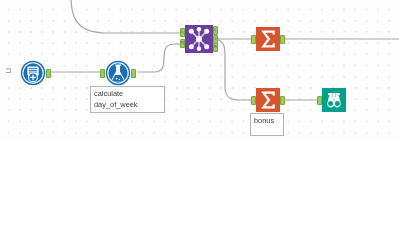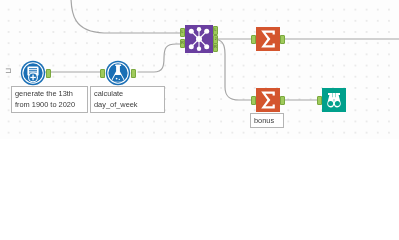--- a/index.html
+++ b/index.html
@@ -118,22 +118,20 @@
       <rect x="9" y="9.9" width="8" height="0.9" fill="#1a6fb5"></rect>
       <rect x="9" y="11.6" width="8" height="0.9" fill="#1a6fb5"></rect>
       <rect x="9" y="13.3" width="5.5" height="0.9" fill="#1a6fb5"></rect>
       <circle cx="13" cy="17.4" r="4.4" fill="#1a6fb5" stroke="#ffffff" stroke-width="1.1"></circle>
       <rect x="12.4" y="14.6" width="1.3" height="5.6" fill="#ffffff"></rect>
       <rect x="10.3" y="16.8" width="5.5" height="1.3" fill="#ffffff"></rect>
     </svg>
     <div class="anchor out" style="left:26px; top:8.5px;"></div>
   </div>
 
-  <div class="annot" style="left:11px; top:86px; width:77px; height:27px;">generate the 13th
-from 1900 to 2020</div>
 
   <div class="node" style="left:105px; top:60px;">
     <svg class="glyph" viewBox="0 0 26 26" xmlns="http://www.w3.org/2000/svg">
       <circle cx="13" cy="13" r="12.2" fill="#1a6fb5"></circle>
       <circle cx="13" cy="13" r="10.2" fill="none" stroke="#ffffff" stroke-width="1.1"></circle>
       <path d="M 11.1 5.6 L 14.9 5.6 L 14.9 11.2 L 19.1 19.0 C 19.7 20.2 18.9 21.3 17.6 21.3
                L 8.4 21.3 C 7.1 21.3 6.3 20.2 6.9 19.0 L 11.1 11.2 Z" fill="#ffffff"></path>
       <path d="M 10.1 15.0 L 15.9 15.0 L 18.6 19.9 C 19.0 20.6 18.5 21.1 17.7 21.1
                L 8.3 21.1 C 7.5 21.1 7.0 20.6 7.4 19.9 Z" fill="#1a6fb5"></path>
       <rect x="10.2" y="4.4" width="6.0" height="1.6" rx="0.6" fill="#ffffff"></rect>
@@ -197,21 +195,21 @@
     <svg class="glyph" viewBox="0 0 24 24" xmlns="http://www.w3.org/2000/svg" style="width:24px;height:24px;">
       <rect x="0" y="0" width="24" height="24" fill="#d4552e"></rect>
       <path d="M 5.2 3.6 L 18.8 3.6 L 18.8 7.6 L 16.6 7.6 L 16.6 5.8 L 9.4 5.8
                L 14.4 11.9 L 9.4 18.2 L 16.6 18.2 L 16.6 16.4 L 18.8 16.4 L 18.8 20.4
                L 5.2 20.4 L 11.4 11.9 Z" fill="#ffffff"></path>
     </svg>
     <div class="anchor in" style="left:-5px; top:7.5px;"></div>
     <div class="anchor out" style="left:24px; top:7.5px;"></div>
   </div>
 
-  <div class="annot" style="left:250px; top:113px; width:34px; height:15px; line-height:10px;">bonus</div>
+  <div class="annot" style="left:250px; top:113px; width:34px; height:23px; line-height:10px;">bonus</div>
 
   <div class="node" style="left:322px; top:88px; width:24px; height:24px;">
     <svg class="glyph" viewBox="0 0 24 24" xmlns="http://www.w3.org/2000/svg" style="width:24px;height:24px;">
       <rect x="0" y="0" width="24" height="24" fill="#00a08c"></rect>
       <g fill="#ffffff">
         <path d="M 6.0 5.0 L 10.6 5.0 L 10.6 9.2 L 11.0 9.2 L 11.0 5.0
                  L 13.0 5.0 L 13.0 9.2 L 13.4 9.2 L 13.4 5.0 L 18.0 5.0
                  L 18.0 7.0 L 16.6 7.0 L 18.6 14.8 C 19.2 17.3 17.6 19.4 15.2 19.4
                  C 13.0 19.4 11.6 17.6 11.9 15.4 L 12.4 11.2 L 11.6 11.2
                  L 12.1 15.4 C 12.4 17.6 11.0 19.4 8.8 19.4

